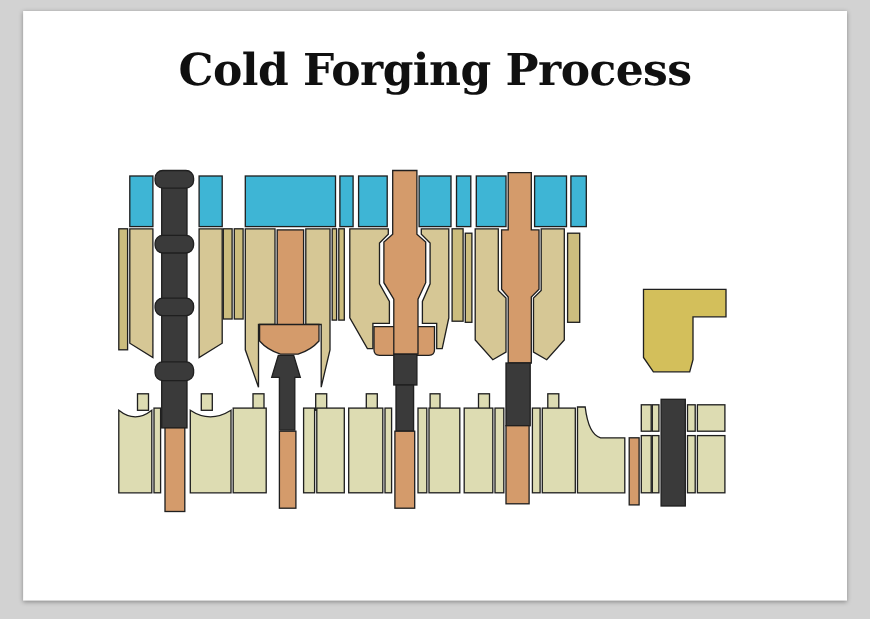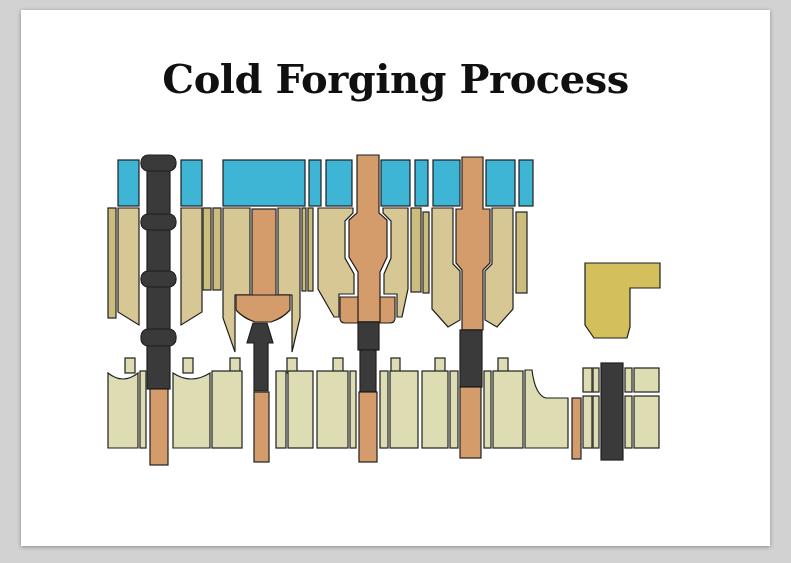--- a/index.html
+++ b/index.html
@@ -15,21 +15,21 @@
   }
   .card {
     position: absolute;
     left: 21px;
     top: 10px;
     width: 749px;
     height: 536px;
     box-shadow: 0 1px 4px rgba(0,0,0,0.35);
   }
   .title {
-    margin: 15px;
+    margin: 0;
     padding-top: 30px;
     text-align: center;
     font-size: 40px;
     font-weight: 700;
     letter-spacing: -0.5px;
     color: #101010;
     font-family: "DejaVu Serif", "Liberation Serif", serif;
   }
   svg.diagram {
     position: absolute;

